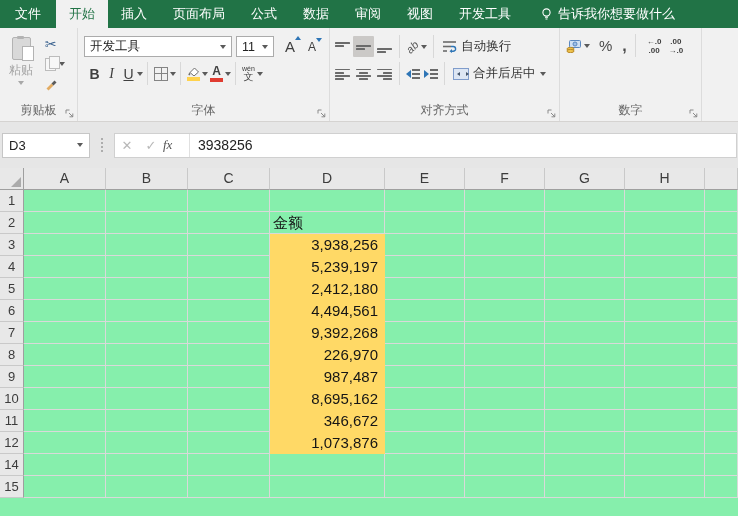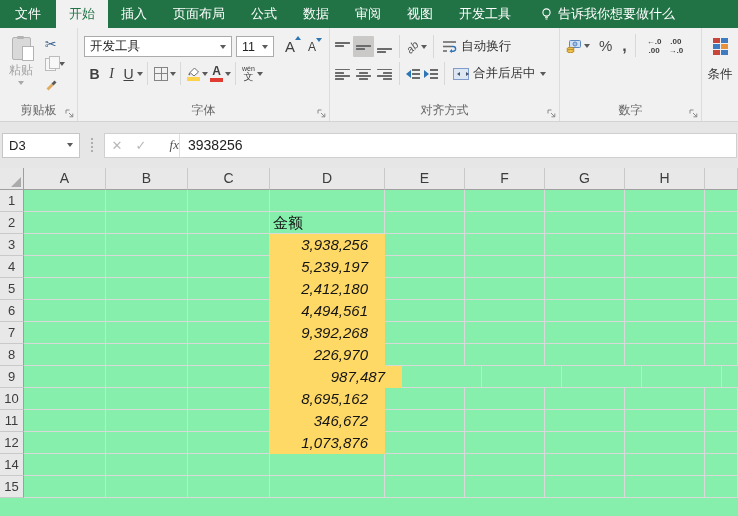--- a/index.html
+++ b/index.html
@@ -100,40 +100,40 @@
 
   
   .g-cf{flex:1;border-right:none;}
   .cf-btn{display:flex;flex-direction:column;align-items:center;padding-top:7px;gap:11px;}
   .cf-grid{display:grid;grid-template-columns:7px 7px;grid-auto-rows:5px;gap:1px;}
   .cf-grid span{display:block;}
   .cf-label{font-size:12.5px;color:#333;white-space:nowrap;}
 
   
   .fbar{height:46px;background:#e6e6e6;display:flex;align-items:center;padding:0 1px 0 2px;box-sizing:border-box;}
-  .namebox{width:78px;height:25px;background:#fff;border:1px solid #c6c6c6;box-sizing:border-box;display:flex;align-items:center;padding:0 6px;font-size:13px;color:#222;}
+  .namebox{width:88px;height:25px;background:#fff;border:1px solid #c6c6c6;box-sizing:border-box;display:flex;align-items:center;padding:0 6px;font-size:13px;color:#222;}
   .namebox .crt{margin-left:auto;}
   .vdots{display:flex;flex-direction:column;gap:2px;margin:0 11px;}
   .vdots i{width:2px;height:2px;background:#9a9a9a;border-radius:50%;}
   .fwrap{flex:1;height:25px;background:#fff;border:1px solid #d0d0d0;box-sizing:border-box;display:flex;align-items:center;}
   .fbtn{width:24px;text-align:center;font-size:13px;color:#b8b8b8;}
-  .fx{width:26px;text-align:right;font-size:13px;color:#555;font-style:italic;font-family:"Liberation Serif","DejaVu Serif",serif;}
+  .fx{width:26px;text-align:left;font-size:13px;color:#555;font-style:italic;font-family:"Liberation Serif","DejaVu Serif",serif;}
   .fsepv{width:1px;align-self:stretch;background:#e0e0e0;}
   .fval{padding-left:8px;font-size:14px;color:#222;}
 
   
   .sheet{position:relative;}
   .colrow{display:flex;height:22px;}
   .corner{width:24px;height:22px;box-sizing:border-box;background:#e8e8e8;border-right:1px solid #9f9f9f;border-bottom:1px solid #9f9f9f;position:relative;flex:none;}
   .corner .tri{position:absolute;right:2px;bottom:2px;width:0;height:0;border-left:10px solid transparent;border-bottom:10px solid #ababab;}
   .colh{box-sizing:border-box;height:22px;background:#e8e8e8;border-right:1px solid #c9c9c9;border-bottom:1px solid #9f9f9f;text-align:center;font-size:14px;line-height:21px;color:#3c3c3c;flex:none;}
   .grow{display:flex;height:22px;}
   .rowh{width:24px;box-sizing:border-box;background:#e8e8e8;border-right:1px solid #9f9f9f;border-bottom:1px solid #c9c9c9;text-align:center;font-size:13px;line-height:21px;color:#3c3c3c;flex:none;}
   .cell{box-sizing:border-box;height:22px;border-right:1px solid #d9d9d9;border-bottom:1px solid #d9d9d9;font-size:15px;line-height:21px;color:#151515;overflow:hidden;white-space:nowrap;flex:none;}
-  .cell.num{text-align:right;padding-right:16px;font-style:italic;}
+  .cell.num{text-align:right;padding-right:6px;}
   .cell.tleft{padding-left:3px;}
   .cell.filled{border-right-color:var(--fill,#ffd966);border-bottom-color:var(--fill,#ffd966);}
 </style>
 </head>
 <body style="--green: #217346; --fill: #ffd966; --fillbar: #ffd24c; --redbar: #e03c31;">
 
 <div class="app">
 
   <div class="tabbar">
     <div class="tabs-wrap">
@@ -359,33 +359,20 @@
             <span>→.0</span>
         </span>
       </div>
       <div class="glabel">数字</div>
       <svg class="launcher" width="9" height="9" viewBox="0 0 9 9">
         <path d="M1 1 H4.5 M1 1 V4.5" stroke="#8a8a8a" fill="none"></path>
           <path d="M4 4 L8 8 M7.8 4.5 V7.8 H4.5" stroke="#8a8a8a" fill="none"></path>
       </svg>
     </div>
 
-    <div class="group g-cf">
-      <div class="cf-btn">
-        <span class="cf-grid">
-            <span style="background: rgb(200, 69, 59);"></span>
-            <span style="background: rgb(62, 123, 192);"></span>
-            <span style="background: rgb(62, 123, 192);"></span>
-            <span style="background: rgb(232, 146, 61);"></span>
-            <span style="background: rgb(200, 69, 59);"></span>
-            <span style="background: rgb(62, 123, 192);"></span>
-          </span>
-        <span class="cf-label">条件</span>
-      </div>
-    </div>
   </div>
 
   <div class="fbar">
     <div class="namebox">
       <span>D3</span>
       <span class="crt"></span>
     </div>
     <span class="vdots">
         <i></i>
         <i></i>
@@ -511,21 +498,21 @@
           <div class="cell" style="width: 80px;"></div>
           <div class="cell" style="width: 80px;"></div>
           <div class="cell" style="width: 80px;"></div>
           <div class="cell" style="width: 33px;"></div>
         </div>
         <div class="grow">
           <div class="rowh">9</div>
           <div class="cell" style="width: 82px;"></div>
           <div class="cell" style="width: 82px;"></div>
           <div class="cell" style="width: 82px;"></div>
-          <div class="cell num filled" style="width: 132px; background: rgb(255, 217, 102);">987,487</div>
+          <div class="cell num filled" style="width: 115px; background: rgb(255, 217, 102);">987,487</div>
           <div class="cell" style="width: 80px;"></div>
           <div class="cell" style="width: 80px;"></div>
           <div class="cell" style="width: 80px;"></div>
           <div class="cell" style="width: 80px;"></div>
           <div class="cell" style="width: 33px;"></div>
         </div>
         <div class="grow">
           <div class="rowh">10</div>
           <div class="cell" style="width: 82px;"></div>
           <div class="cell" style="width: 82px;"></div>

